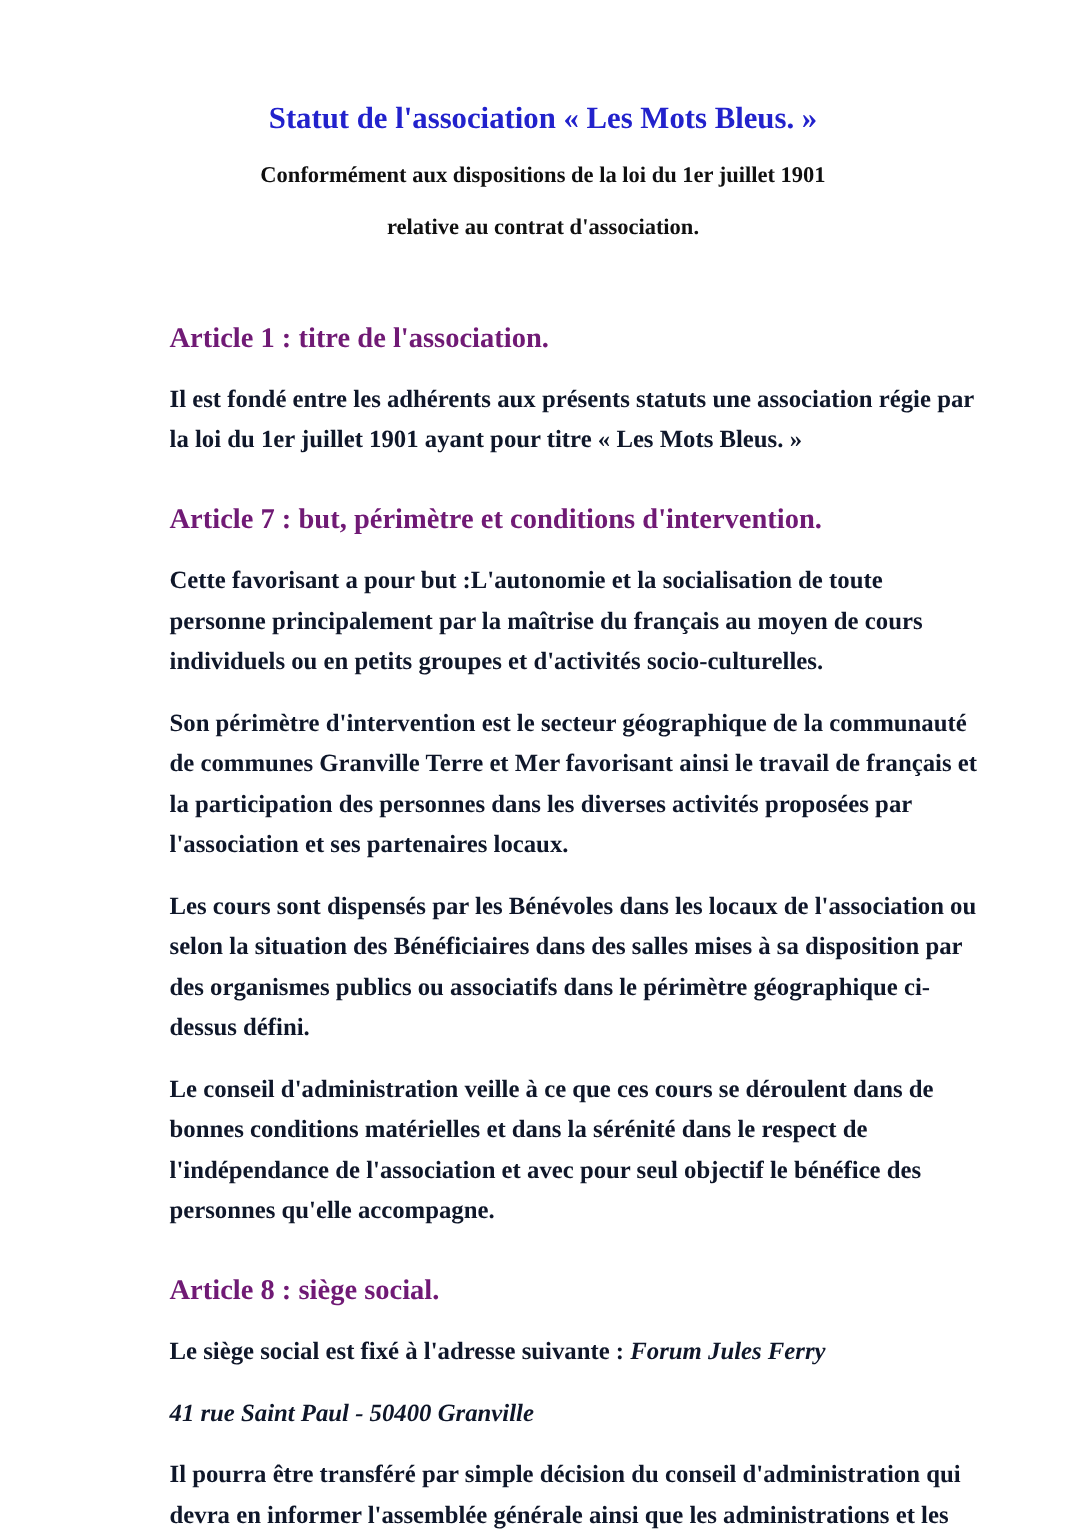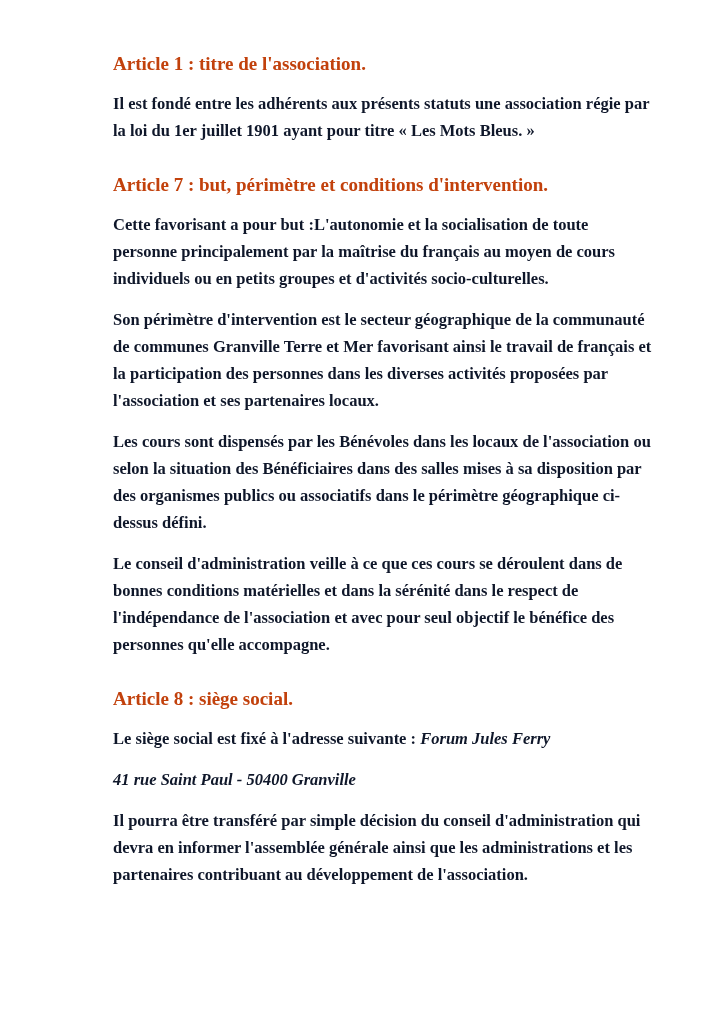--- a/index.html
+++ b/index.html
@@ -40,21 +40,21 @@
   .content {
     margin: 0;
     padding: 0 70px 0 113px;
     text-align: left;
   }
   .article-heading {
     margin: 28px 0 13px 0;
     font-size: 19px;
     line-height: 26px;
     font-weight: bold;
-    color: #c2410c;
+    color: #701a75;
   }
   .article-heading.first {
     margin-top: 51px;
   }
   .content p.body-para {
     margin: 0 0 14px 0;
     font-size: 16.5px;
     line-height: 27px;
     font-weight: bold;
     color: #0f172a;
@@ -62,20 +62,25 @@
   .content p.body-para .italic-run,
   .content p.body-para.italic {
     font-style: italic;
   }
 </style>
 </head>
 <body>
 
 <div class="page">
 
+  <header class="doc-header">
+    <h1 class="doc-title">Statut de l'association « Les Mots Bleus. »</h1>
+    <p class="doc-subtitle">Conformément aux dispositions de la loi du 1er juillet 1901</p>
+    <p class="doc-subtitle">relative au contrat d'association.</p>
+  </header>
 
   <main class="content">
 
     <h2 class="article-heading first">Article 1 : titre de l'association.</h2>
     <p class="body-para">Il est fondé entre les adhérents aux présents statuts une association régie par la loi du 1er juillet 1901 ayant pour titre « Les Mots Bleus. »</p>
 
     <h2 class="article-heading">Article 7 : but, périmètre et conditions d'intervention.</h2>
     <p class="body-para">Cette favorisant a pour but :L'autonomie et la socialisation de toute personne principalement par la maîtrise du français au moyen de cours individuels ou en petits groupes et d'activités socio-culturelles.</p>
     <p class="body-para">Son périmètre d'intervention est le secteur géographique de la communauté de communes Granville Terre et Mer favorisant ainsi le travail de français et la participation des personnes dans les diverses activités proposées par l'association et ses partenaires locaux.</p>
     <p class="body-para">Les cours sont dispensés par les Bénévoles dans les locaux de l'association ou selon la situation des Bénéficiaires dans des salles mises à sa disposition par des organismes publics ou associatifs dans le périmètre géographique ci-dessus défini.</p>

